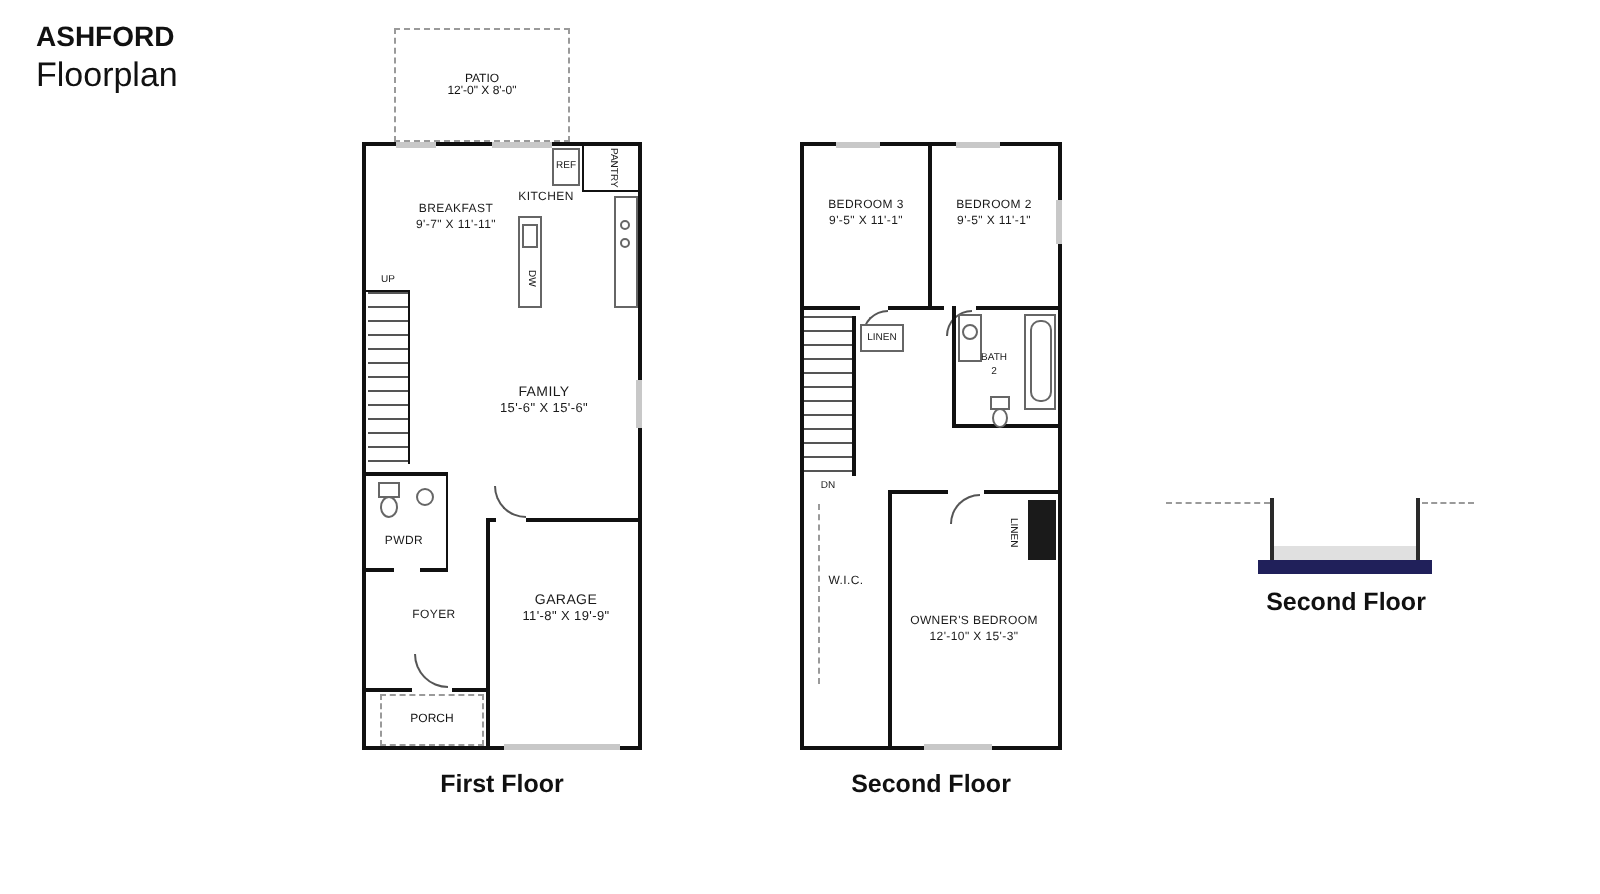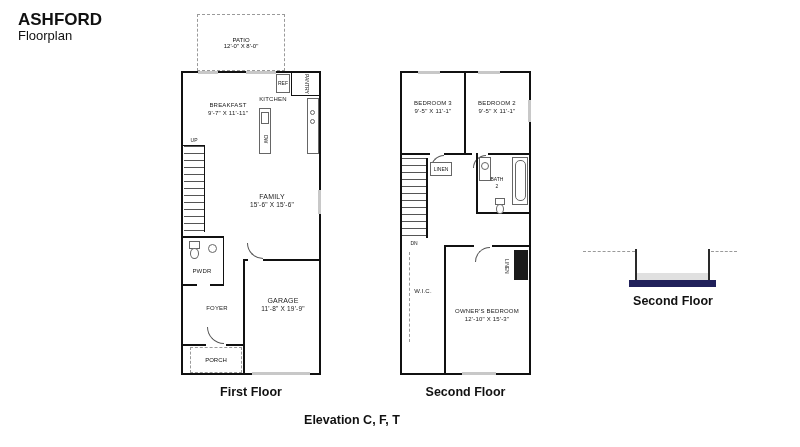--- a/index.html
+++ b/index.html
@@ -13,22 +13,22 @@
              display:flex;flex-direction:column;justify-content:center;align-items:center;}
   .fix{position:absolute;border:1px solid #666;box-sizing:border-box;background:#fff;}
   .stairs{position:absolute;background:repeating-linear-gradient(to bottom,#555 0,#555 1px,transparent 1px,transparent 7px);}
   .lbl{position:absolute;text-align:center;line-height:1.3;letter-spacing:.2px;color:#1a1a1a;}
   .nm{font-size:7px;}
   .dm{font-size:6.5px;}
   .tn{font-size:6px;}
   .xt{font-size:5px;letter-spacing:0;}
   .stack{display:flex;flex-direction:column;align-items:center;}
   .cap{position:absolute;font-weight:700;font-size:12.5px;text-align:center;color:#111;line-height:1.3;}
-  .title{position:absolute;font-weight:700;font-size:17px;}
-  .subtitle{position:absolute;font-size:13px;}
+  .title{position:absolute;font-weight:700;font-size:14px;}
+  .subtitle{position:absolute;font-size:17px;}
   .vtext{writing-mode:vertical-rl;}
   .arc{position:absolute;box-sizing:border-box;border-left:1px solid #555;border-bottom:1px solid #555;border-bottom-left-radius:100%;}
   .arc2{position:absolute;box-sizing:border-box;border-left:1px solid #555;border-top:1px solid #555;border-top-left-radius:100%;}
   .dashv{position:absolute;border-left:1px dashed #9a9a9a;}
   .dashh{position:absolute;border-top:1px dashed #9a9a9a;}
 </style>
 </head>
 <body>
 
 <div class="canvas">
@@ -168,15 +168,14 @@
   <div class="dashh" style="left:583px;top:251px;width:52px;"></div>
   <div class="dashh" style="left:711px;top:251px;width:26px;"></div>
   <div class="abs" style="left:635px;top:249px;width:2px;height:32px;background:#2a2a2a;"></div>
   <div class="abs" style="left:708px;top:249px;width:2px;height:32px;background:#2a2a2a;"></div>
   <div class="abs" style="left:637px;top:273px;width:71px;height:7px;background:#e0e0e0;"></div>
   <div class="abs" style="left:629px;top:280px;width:87px;height:7px;background:#20205a;"></div>
   <div class="cap" style="left:598px;top:293px;width:150px;">
     <div>Second Floor</div>
   </div>
 
-  <div class="cap" style="left:270px;top:412px;width:164px;">Elevation C, F, T</div>
 
 </div>
 
 </body></html>

